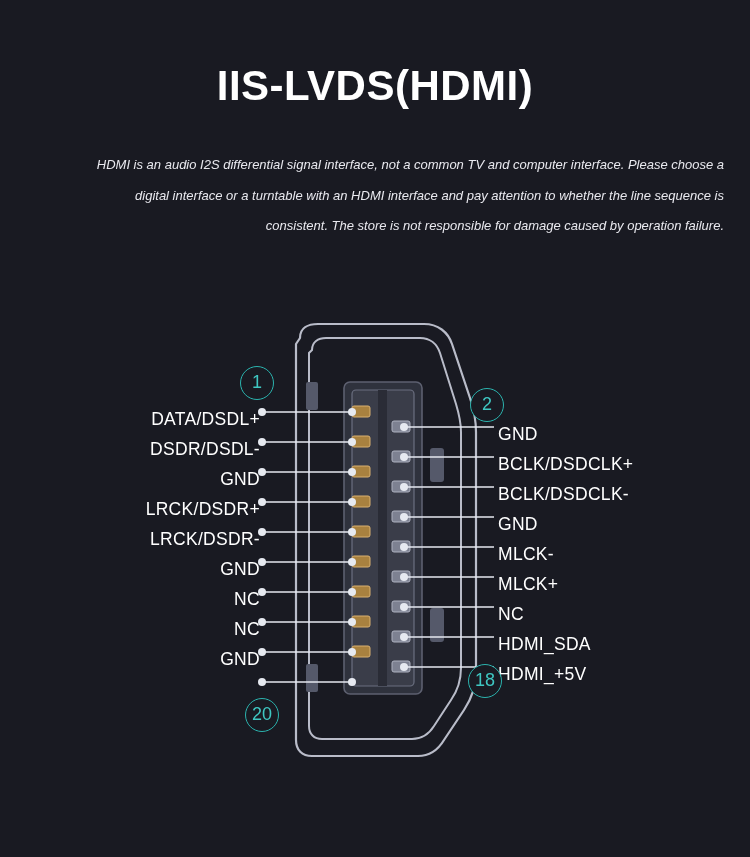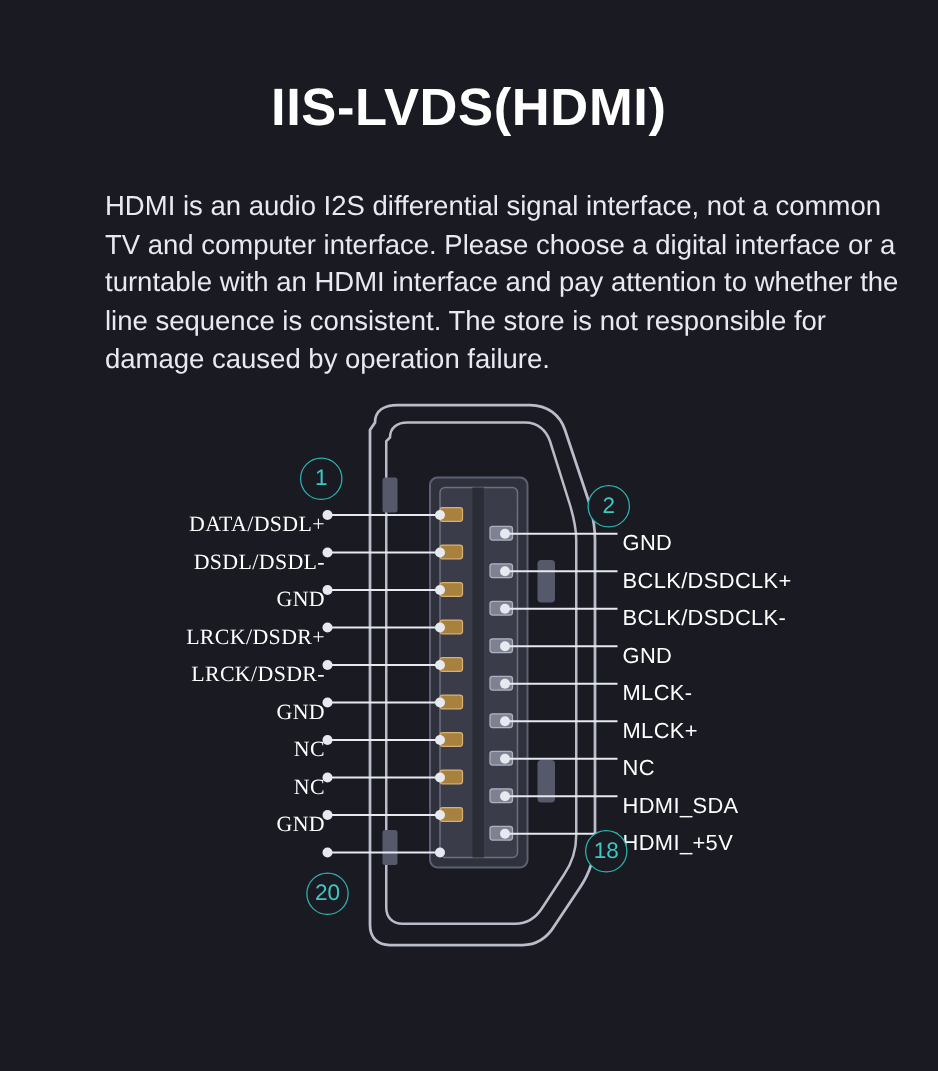--- a/index.html
+++ b/index.html
@@ -25,43 +25,44 @@
     font-size: 42px;
     font-weight: bold;
     letter-spacing: 0.5px;
   }
 
   
   .desc {
     position: absolute;
     top: 150px; left: 84px; width: 640px;
     color: #e9e9ef;
-    font-size: 22px;
+    font-size: 13px;
+    font-style: italic;
     line-height: 30.5px;
+    text-align: right;
   }
 
   
   .diagram {
     position: absolute;
     top: 320px; left: 0;
     width: 750px; height: 470px;
   }
   .diagram svg { display: block; }
 
   
   .labels-left, .labels-right {
     position: absolute;
     font-size: 17.5px;
     color: #ffffff;
     letter-spacing: 0.3px;
   }
   .labels-left {
     left: 0px; top: 404px; width: 260px;
     text-align: right;
-    font-family: Liberation Serif, serif;
   }
   .labels-right {
     left: 498px; top: 419px; width: 250px;
     text-align: left;
   }
   .labels-left .pin, .labels-right .pin {
     height: 30px;
     line-height: 30px;
     white-space: nowrap;
   }
@@ -193,21 +194,21 @@
         <circle cx="404" cy="257" r="4"></circle>
         <circle cx="404" cy="287" r="4"></circle>
         <circle cx="404" cy="317" r="4"></circle>
         <circle cx="404" cy="347" r="4"></circle>
       </g>
     </svg>
   </div>
 
   <div class="labels-left">
     <div class="pin">DATA/DSDL+</div>
-    <div class="pin">DSDL/DSDL-</div>
+    <div class="pin">DSDR/DSDL-</div>
     <div class="pin">GND</div>
     <div class="pin">LRCK/DSDR+</div>
     <div class="pin">LRCK/DSDR-</div>
     <div class="pin">GND</div>
     <div class="pin">NC</div>
     <div class="pin">NC</div>
     <div class="pin">GND</div>
   </div>
 
   <div class="labels-right">

